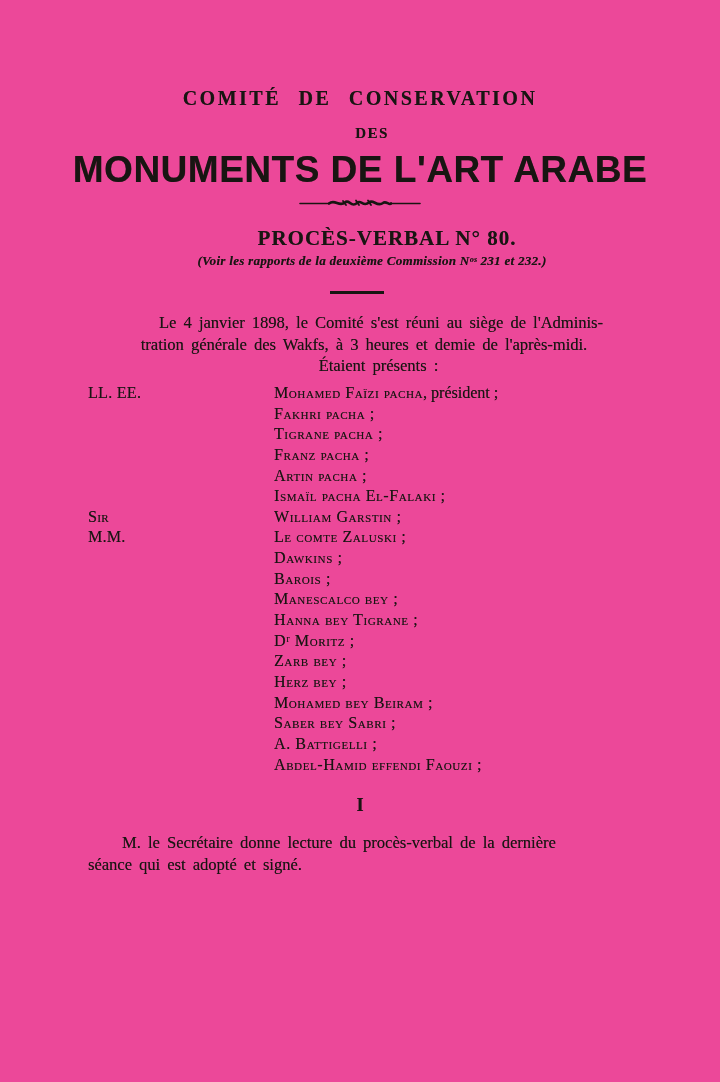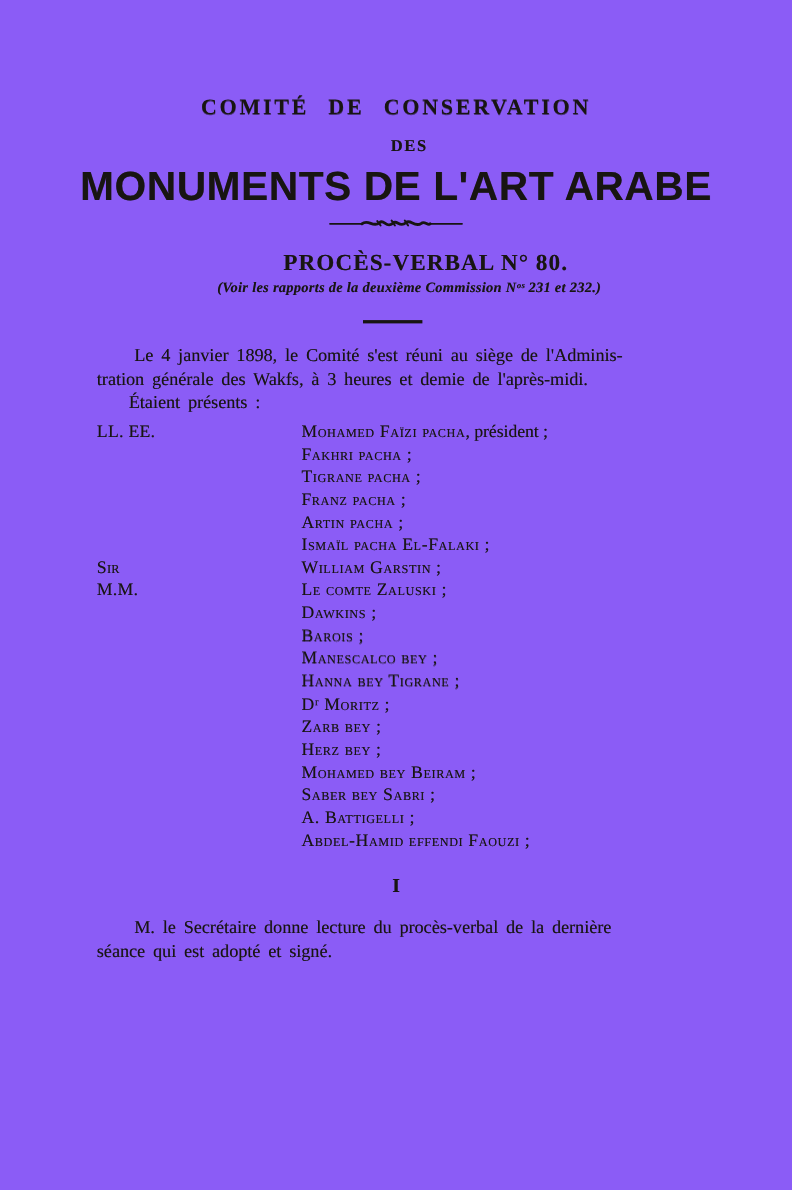--- a/index.html
+++ b/index.html
@@ -76,21 +76,21 @@
     background: #181512;
   }
   .body-text {
     position: absolute;
     left: 88px;
     width: 552px;
     font-size: 16.5px;
     line-height: 21.5px;
     word-spacing: 3px;
   }
-  .intro { top: 312px; }
+  .intro { top: 312px; text-align: center; }
   .closing { top: 832px; }
   .body-text p { margin: 0; white-space: nowrap; }
   .indent  { text-indent: 34px; }
   .indent2 { text-indent: 29px; }
   .attendees {
     position: absolute;
     top: 383px;
     left: 88px;
     width: 560px;
     font-size: 16px;
@@ -119,21 +119,21 @@
   }
   .section-number {
     top: 795px;
     font-size: 18px;
     font-weight: bold;
   }
 </style>
 </head>
 <body>
 
-<div class="page" style="background: #8b5cf6; color: rgb(24, 21, 18);">
+<div class="page" style="background: #ec4899; color: rgb(24, 21, 18);">
 
   <div class="centered committee-line1">COMITÉ DE CONSERVATION</div>
 
   <div class="centered committee-line2">DES</div>
 
   <h1 class="centered main-title">MONUMENTS DE L'ART ARABE</h1>
 
   <div class="centered ornament">
     <svg width="122" height="14" viewBox="0 0 122 14" aria-hidden="true">
       <g stroke="#181512" fill="none" stroke-linecap="round">

